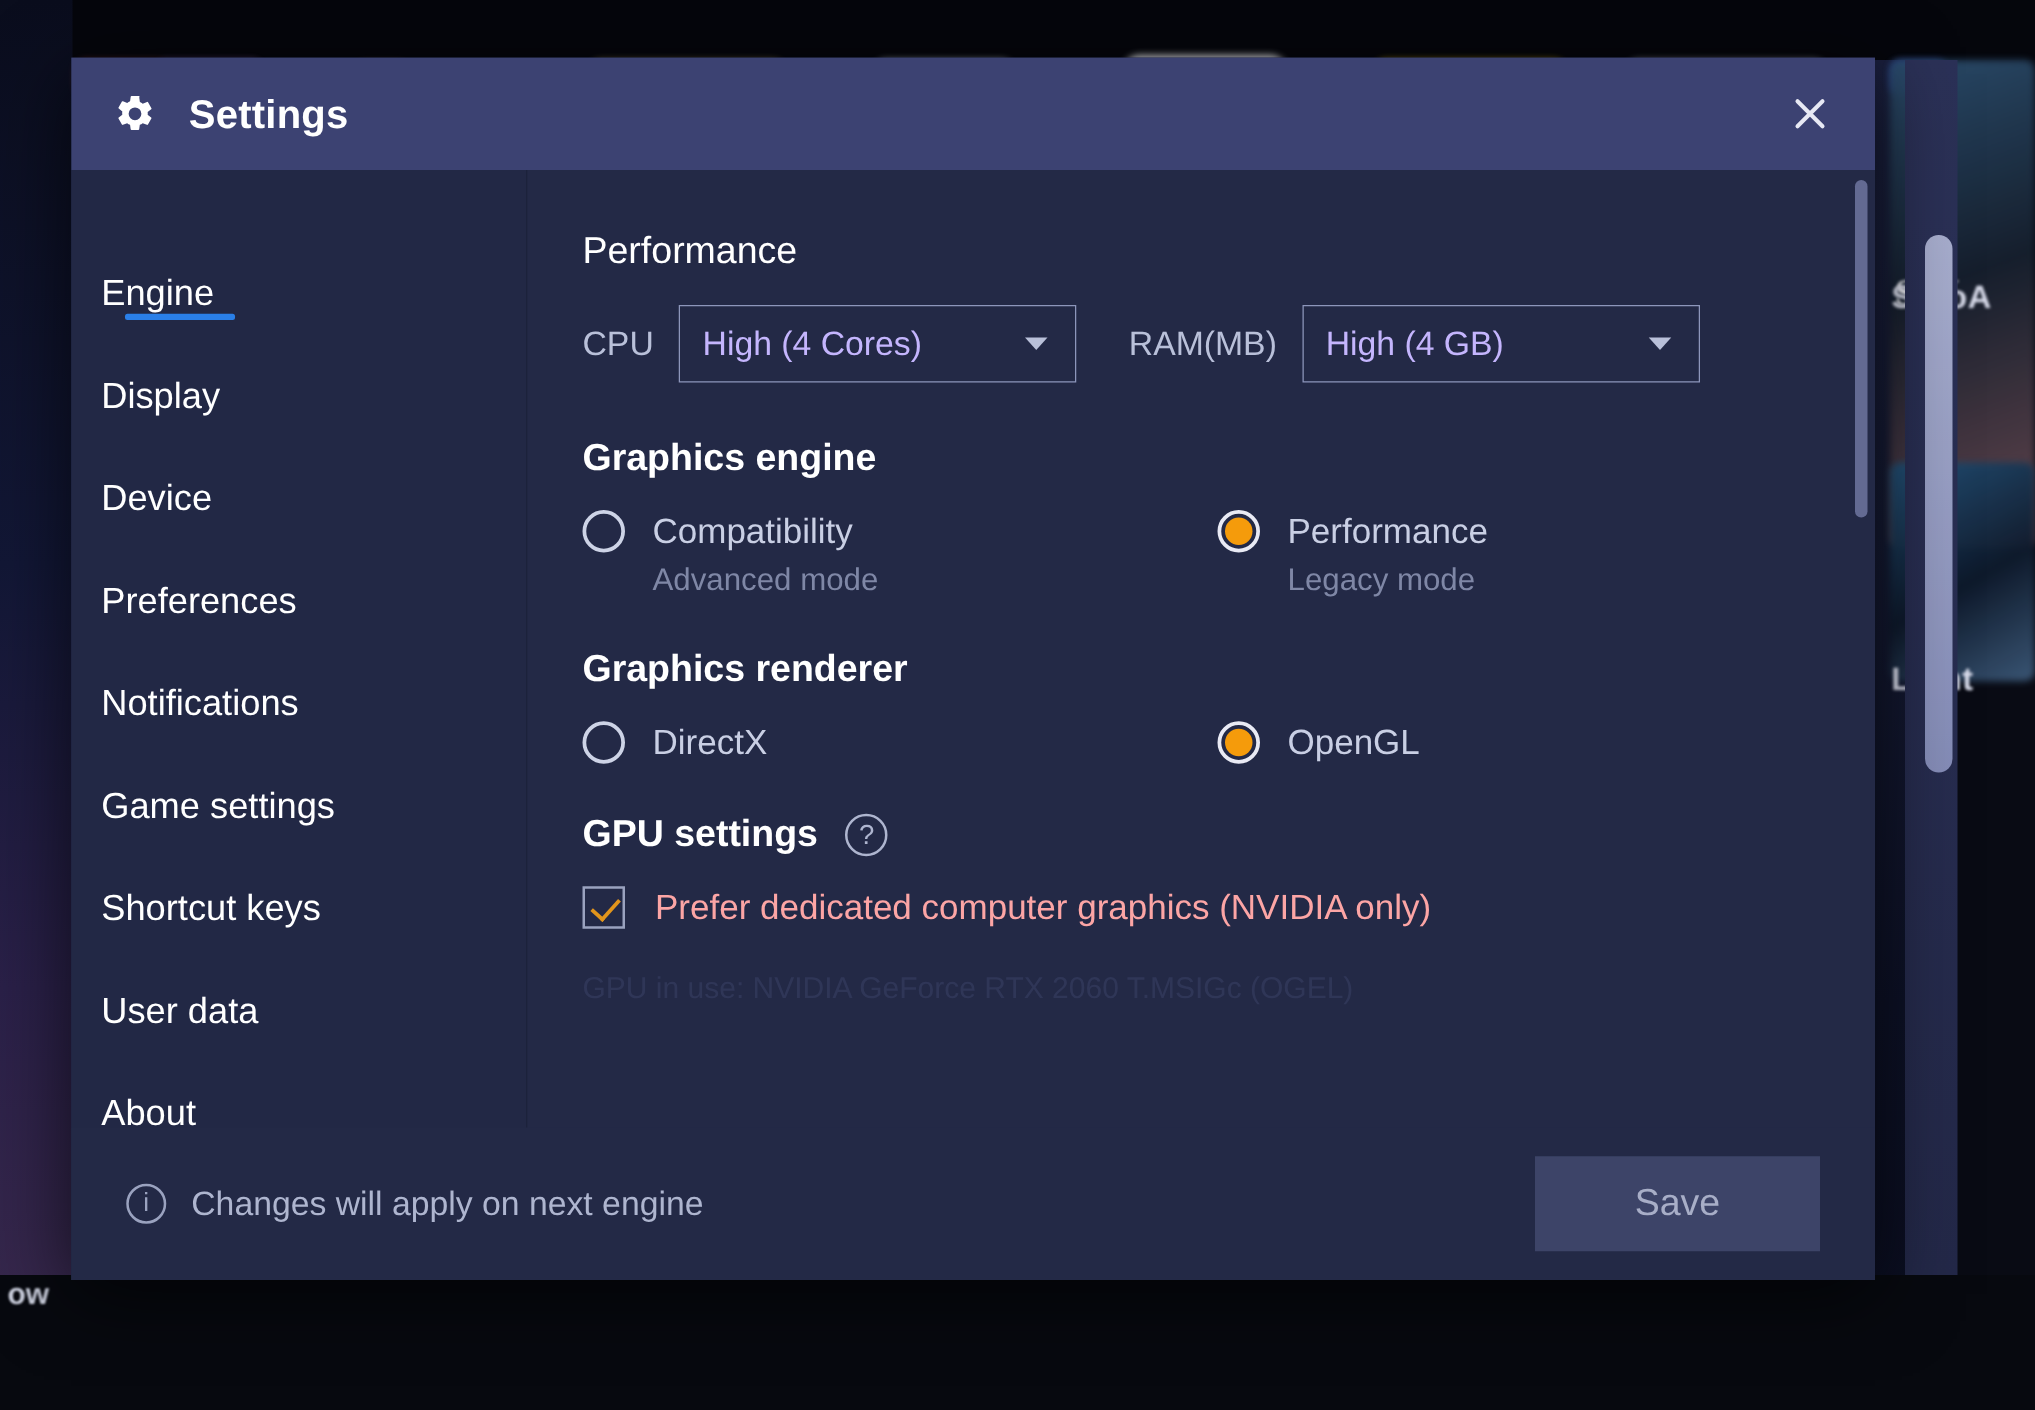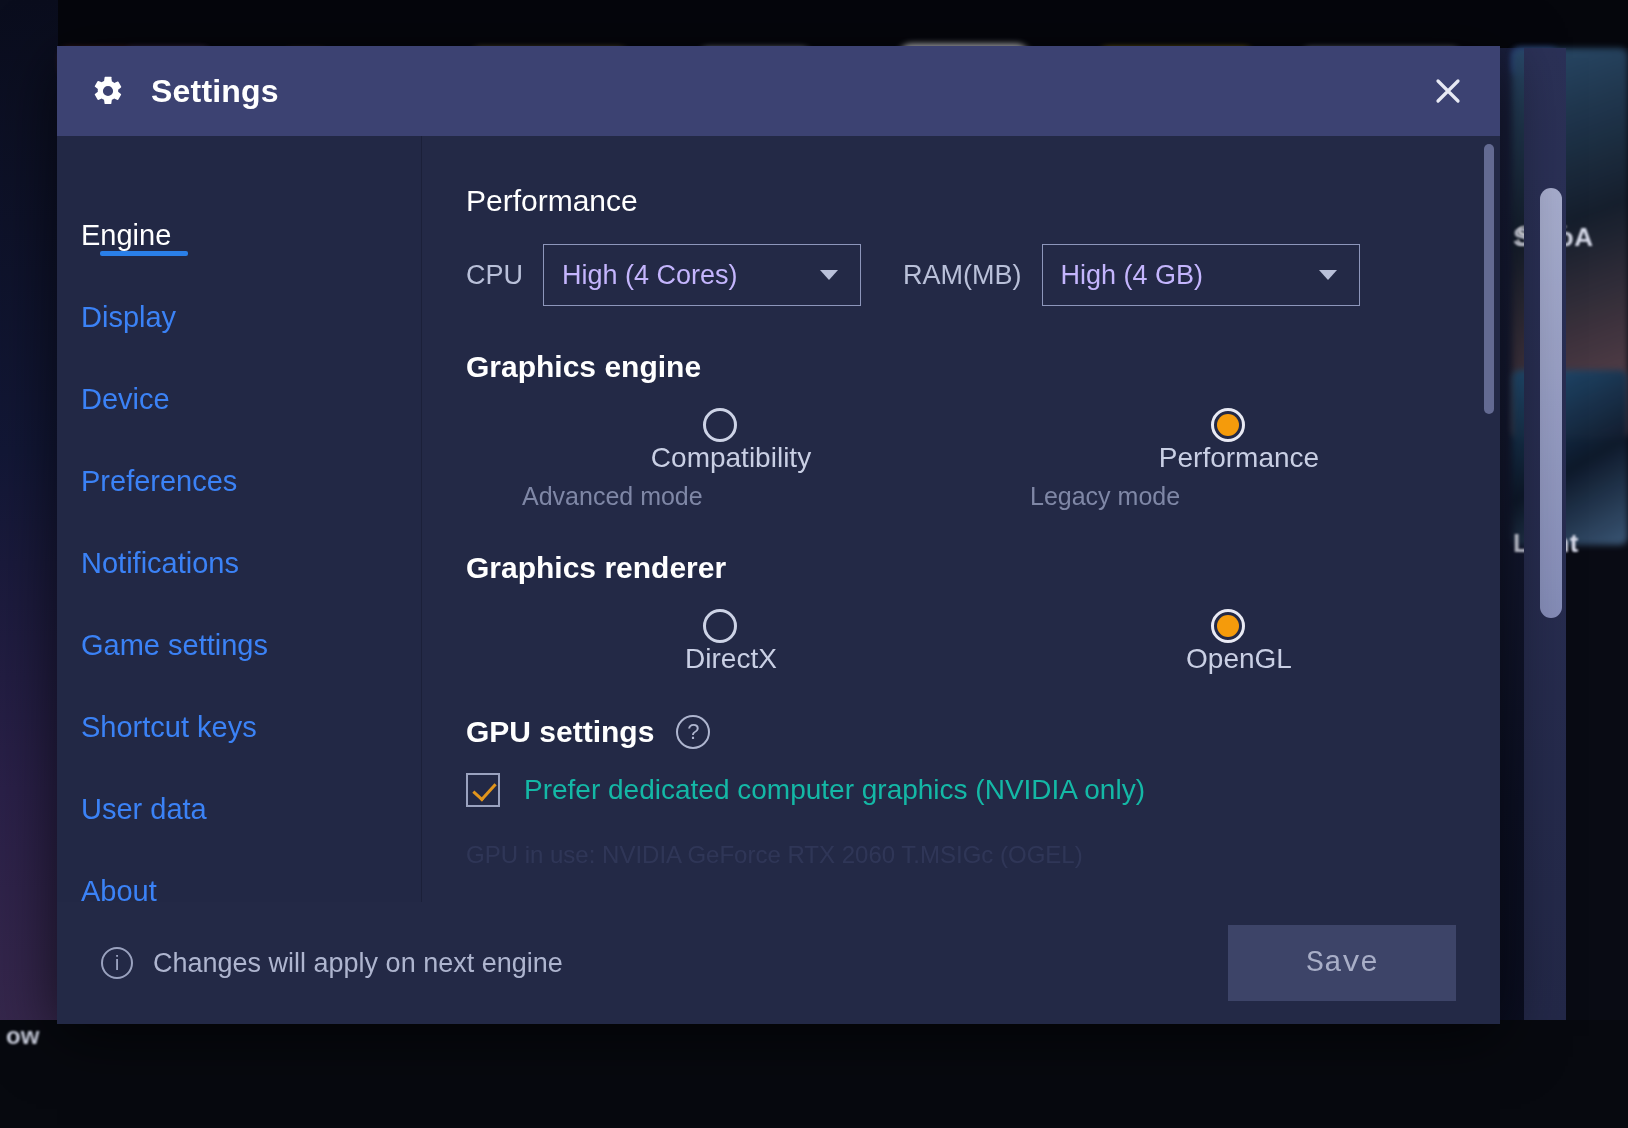--- a/index.html
+++ b/index.html
@@ -133,21 +133,21 @@
   .nav-item {
     position: relative;
     height: 82px;
     padding-left: 24px;
     display: flex;
     align-items: center;
     cursor: pointer;
   }
   .nav-label {
     font-size: 29px;
-    color: #3b82f6;
+    color: #ffffff;
     line-height: 1;
   }
   .nav-item.active .nav-label {
     color: #ffffff;
   }
   .nav-underline {
     position: absolute;
     left: 43px;
     bottom: 20px;
     height: 5px;
@@ -218,21 +218,20 @@
   }
 
   .radio-row {
     display: flex;
   }
   .radio-col { width: 508px; flex: 0 0 508px; }
   .radio-opt {
     display: flex;
     align-items: center;
     cursor: pointer;
-    flex-direction: column;
   }
   .radio {
     width: 34px; height: 34px;
     border-radius: 50%;
     border: 3px solid #cdd3e6;
     flex: 0 0 34px;
     display: flex; align-items: center; justify-content: center;
     background: transparent;
   }
   .radio.checked { border-color: #e9eaf4; }
@@ -288,21 +287,21 @@
     position: absolute;
     left: 10px; top: 3px;
     width: 10px; height: 19px;
     border: solid #e2951c;
     border-width: 0 3px 3px 0;
     transform: rotate(42deg);
   }
   .check-label {
     margin-left: 24px;
     font-size: 28px;
-    color: #14b8a6;
+    color: #fca5a5;
     text-align: right;
   }
   .gpu-info {
     margin-top: 34px;
     font-size: 24px;
     color: #3a4166;
     opacity: .55;
     filter: blur(.4px);
   }
 
@@ -339,21 +338,21 @@
     width: 228px;
     height: 76px;
     background: #3d4468;
     color: #a8aec7;
     font-size: 30px;
     display: flex;
     align-items: center;
     justify-content: center;
     cursor: pointer;
     border: none;
-    font-family: Liberation Mono, monospace;
+    font-family: Liberation Sans, sans-serif;
   }
 
   
   #content-scrollbar {
     position: absolute;
     right: 6px;
     top: 8px;
     width: 10px;
     bottom: 130px;
   }

